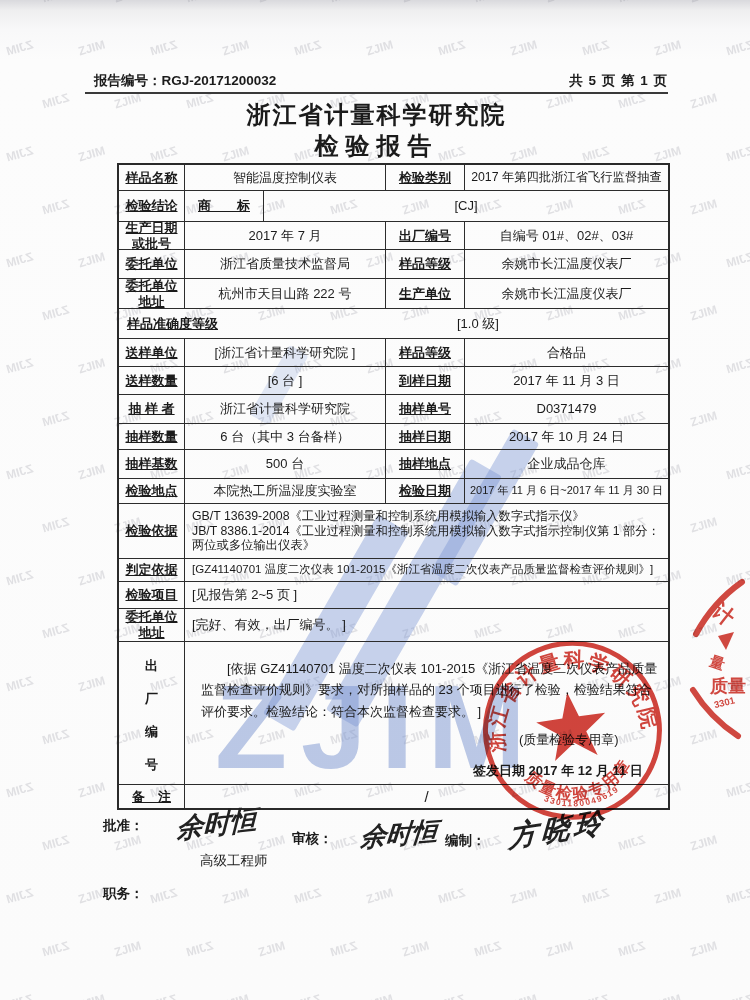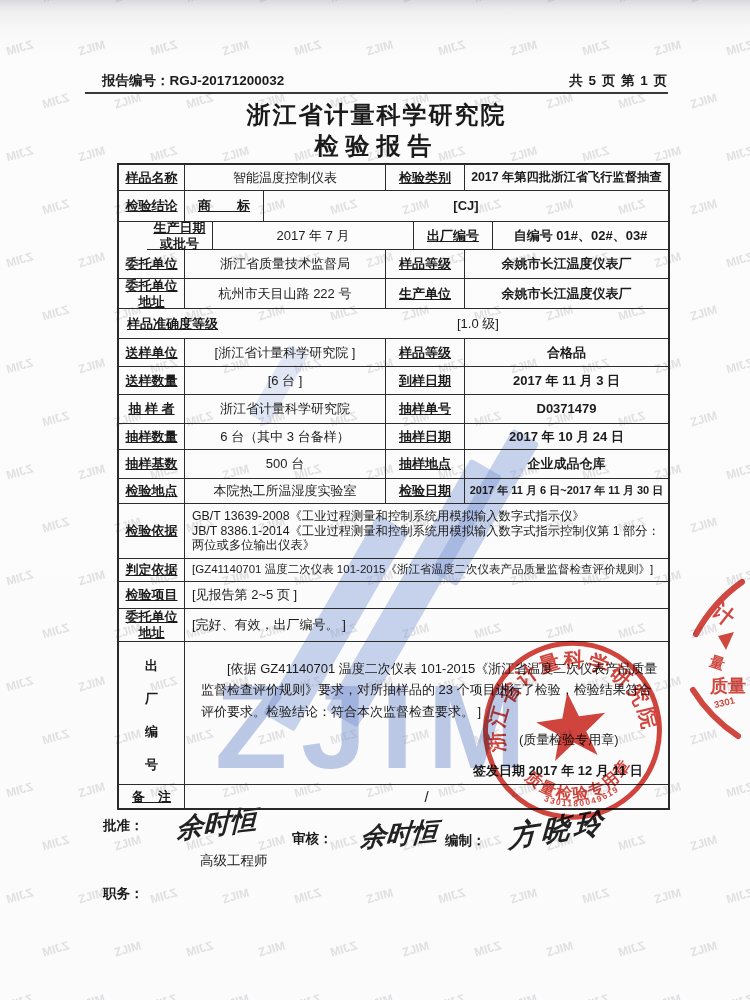--- a/index.html
+++ b/index.html
@@ -10,37 +10,37 @@
   .tiles{position:absolute;inset:0;z-index:1;pointer-events:none;}
   .wm{position:absolute;font-size:12px;font-weight:bold;color:rgba(145,145,155,0.25);white-space:nowrap;}
   
   .bigwm{position:absolute;inset:0;z-index:2;pointer-events:none;}
   .stripe{position:absolute;background:rgba(125,150,212,0.42);border-radius:3px;}
   .zjim-big{position:absolute;left:215px;top:668px;font-size:118px;font-weight:800;
             letter-spacing:14px;color:rgba(122,147,208,0.50);transform:scaleY(1.0);line-height:1;}
   
   .content{position:absolute;inset:0;z-index:3;}
   .hdr-line{position:absolute;left:86px;top:70px;width:582px;height:22px;font-size:13.5px;}
-  .hdr-no{position:absolute;left:16px;top:2px;font-weight:bold;text-align:right;}
+  .hdr-no{position:absolute;left:8px;top:2px;font-weight:bold;text-align:right;}
   .hdr-no b{font-weight:bold;}
   .hdr-pages{position:absolute;right:0;top:2px;font-weight:bold;letter-spacing:1px;}
   .hdr-rule{position:absolute;left:85px;top:92px;width:583px;height:0;border-top:2.2px solid #3a3a3a;}
   .t-org{position:absolute;left:85px;top:99px;width:583px;text-align:center;font-size:24px;font-weight:bold;letter-spacing:2px;}
   .t-doc{position:absolute;left:85px;top:130px;width:583px;text-align:center;font-size:24px;font-weight:bold;letter-spacing:7px;}
   
   .tbl{position:absolute;left:117px;top:163px;width:553px;border:2px solid #2a2a2a;box-sizing:border-box;background:transparent;}
   .tr{display:flex;border-bottom:1.6px solid #2c2c2c;box-sizing:border-box;}
   .tr:last-child{border-bottom:none;}
   .td{box-sizing:border-box;border-right:1.6px solid #2c2c2c;display:flex;align-items:center;
       justify-content:center;text-align:center;font-size:13px;padding:1px 3px;line-height:1.2;}
   .td:last-child{border-right:none;}
   .c1{width:66px;flex:none;}
   .c2{width:201px;flex:none;}
   .c3{width:79px;flex:none;}
-  .c4{flex:1;font-weight:bold;}
+  .c4{flex:1;}
   .lbl{font-weight:bold;text-decoration:underline;}
   .cw{flex:1;justify-content:flex-start;text-align:left;padding:2px 7px;}
   .pre{white-space:pre-line;}
   .f11{font-size:11px;}
   .f115{font-size:11.5px;}
   .f12{font-size:12.3px;}
   .acc-cell{flex:1;position:relative;justify-content:flex-start;padding-left:8px;}
   .acc-val{position:absolute;left:338px;top:50%;transform:translateY(-50%);font-weight:normal;}
   .vert{width:14px;margin:0 auto;word-break:break-all;line-height:33px;padding-top:4px;font-weight:bold;}
   .conc-cell{flex:1;position:relative;display:block;text-align:left;}
@@ -302,21 +302,21 @@
         <div class="td c1 lbl">样品名称</div>
         <div class="td c2">智能温度控制仪表</div>
         <div class="td c3 lbl">检验类别</div>
         <div class="td c4 f12">2017 年第四批浙江省飞行监督抽查</div>
       </div>
       <div class="tr" style="height:31px;">
         <div class="td c1 lbl">检验结论</div>
         <div class="td c3 lbl">商　　标</div>
         <div class="td c4">[CJ]</div>
       </div>
-      <div class="tr" style="height:28px;margin-left:28px;">
+      <div class="tr" style="height:28px;">
         <div class="td c1 lbl">生产日期或批号</div>
         <div class="td c2">2017 年 7 月</div>
         <div class="td c3 lbl">出厂编号</div>
         <div class="td c4">自编号 01#、02#、03#</div>
       </div>
       <div class="tr" style="height:29px;">
         <div class="td c1 lbl">委托单位</div>
         <div class="td c2">浙江省质量技术监督局</div>
         <div class="td c3 lbl">样品等级</div>
         <div class="td c4">余姚市长江温度仪表厂</div>

